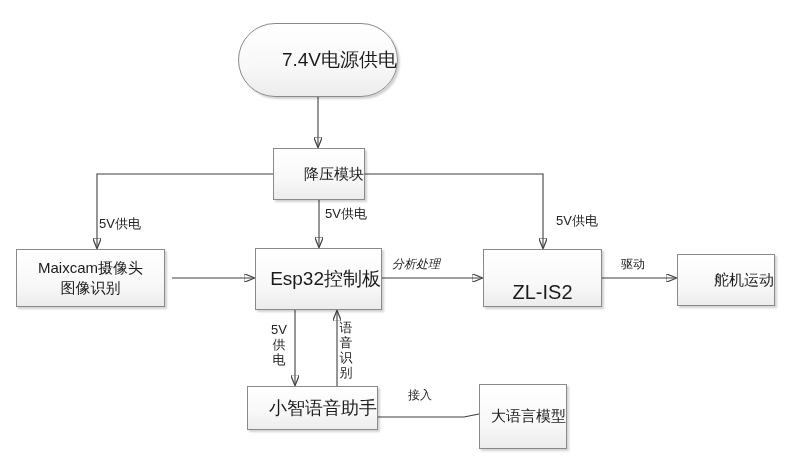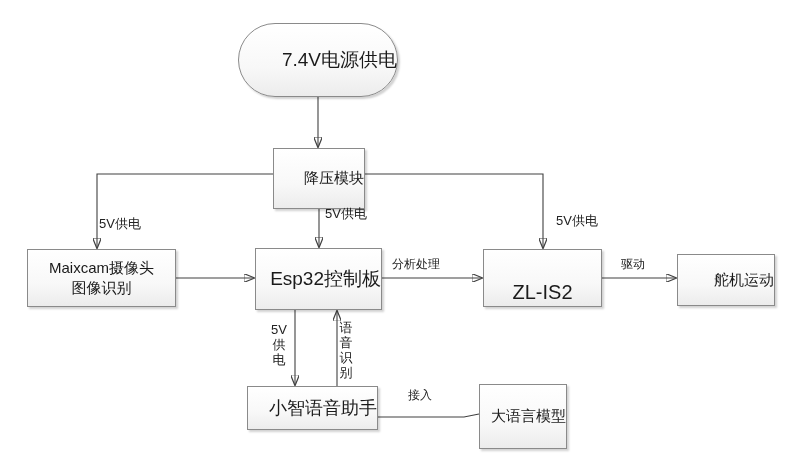--- a/index.html
+++ b/index.html
@@ -47,25 +47,25 @@
     <path d="M602 278 H676" marker-end="url(#ah)"></path>
     <path d="M295 310 V385" marker-end="url(#ah)"></path>
     <path d="M337 386 V311" marker-end="url(#ah)"></path>
     <path d="M378 417 L464 417 L479 414"></path>
   </svg>
 
   <div class="node stadium" style="left:238px;top:23px;width:160px;height:74px;">
     <span class="lbl">7.4V电源供电</span>
   </div>
 
-  <div class="node" style="left:273px;top:148px;width:92px;height:61px;font-size:15px;">
+  <div class="node" style="left:273px;top:148px;width:92px;height:52px;font-size:15px;">
     <span class="lbl">降压模块</span>
   </div>
 
-  <div class="node" style="left:27px;top:249px;width:149px;height:58px;font-size:15px;padding:20px;">
+  <div class="node" style="left:16px;top:249px;width:149px;height:58px;font-size:15px;padding:20px;">
     <span class="lbl">Maixcam摄像头图像识别</span>
   </div>
 
   <div class="node" style="left:255px;top:248px;width:127px;height:62px;font-size:19px;">
     <span class="lbl">Esp32控制板</span>
   </div>
 
   <div class="node two-line" style="left:483px;top:249px;width:119px;height:58px;">
     <span class="lbl">ZL-IS2</span>
   </div>
@@ -81,21 +81,21 @@
   <div class="node" style="left:479px;top:384px;width:88px;height:65px;font-size:15px;">
     <span class="lbl">大语言模型</span>
   </div>
 
   <div class="elabel" style="left:99px;top:215px;">5V供电</div>
 
   <div class="elabel" style="left:325px;top:205px;">5V供电</div>
 
   <div class="elabel" style="left:556px;top:212px;">5V供电</div>
 
-  <div class="elabel small" style="left:392px;top:256px;">分析处理</div>
+  <div class="elabel small" style="left:392px;top:256px;font-style:italic;">分析处理</div>
 
   <div class="elabel small" style="left:621px;top:256px;">驱动</div>
 
   <div class="vlabel" style="left:271px;top:322px;">5V供电</div>
 
   <div class="vlabel" style="left:338px;top:320px;">语音识别</div>
 
   <div class="elabel small" style="left:408px;top:387px;">接入</div>
 
 </div>

